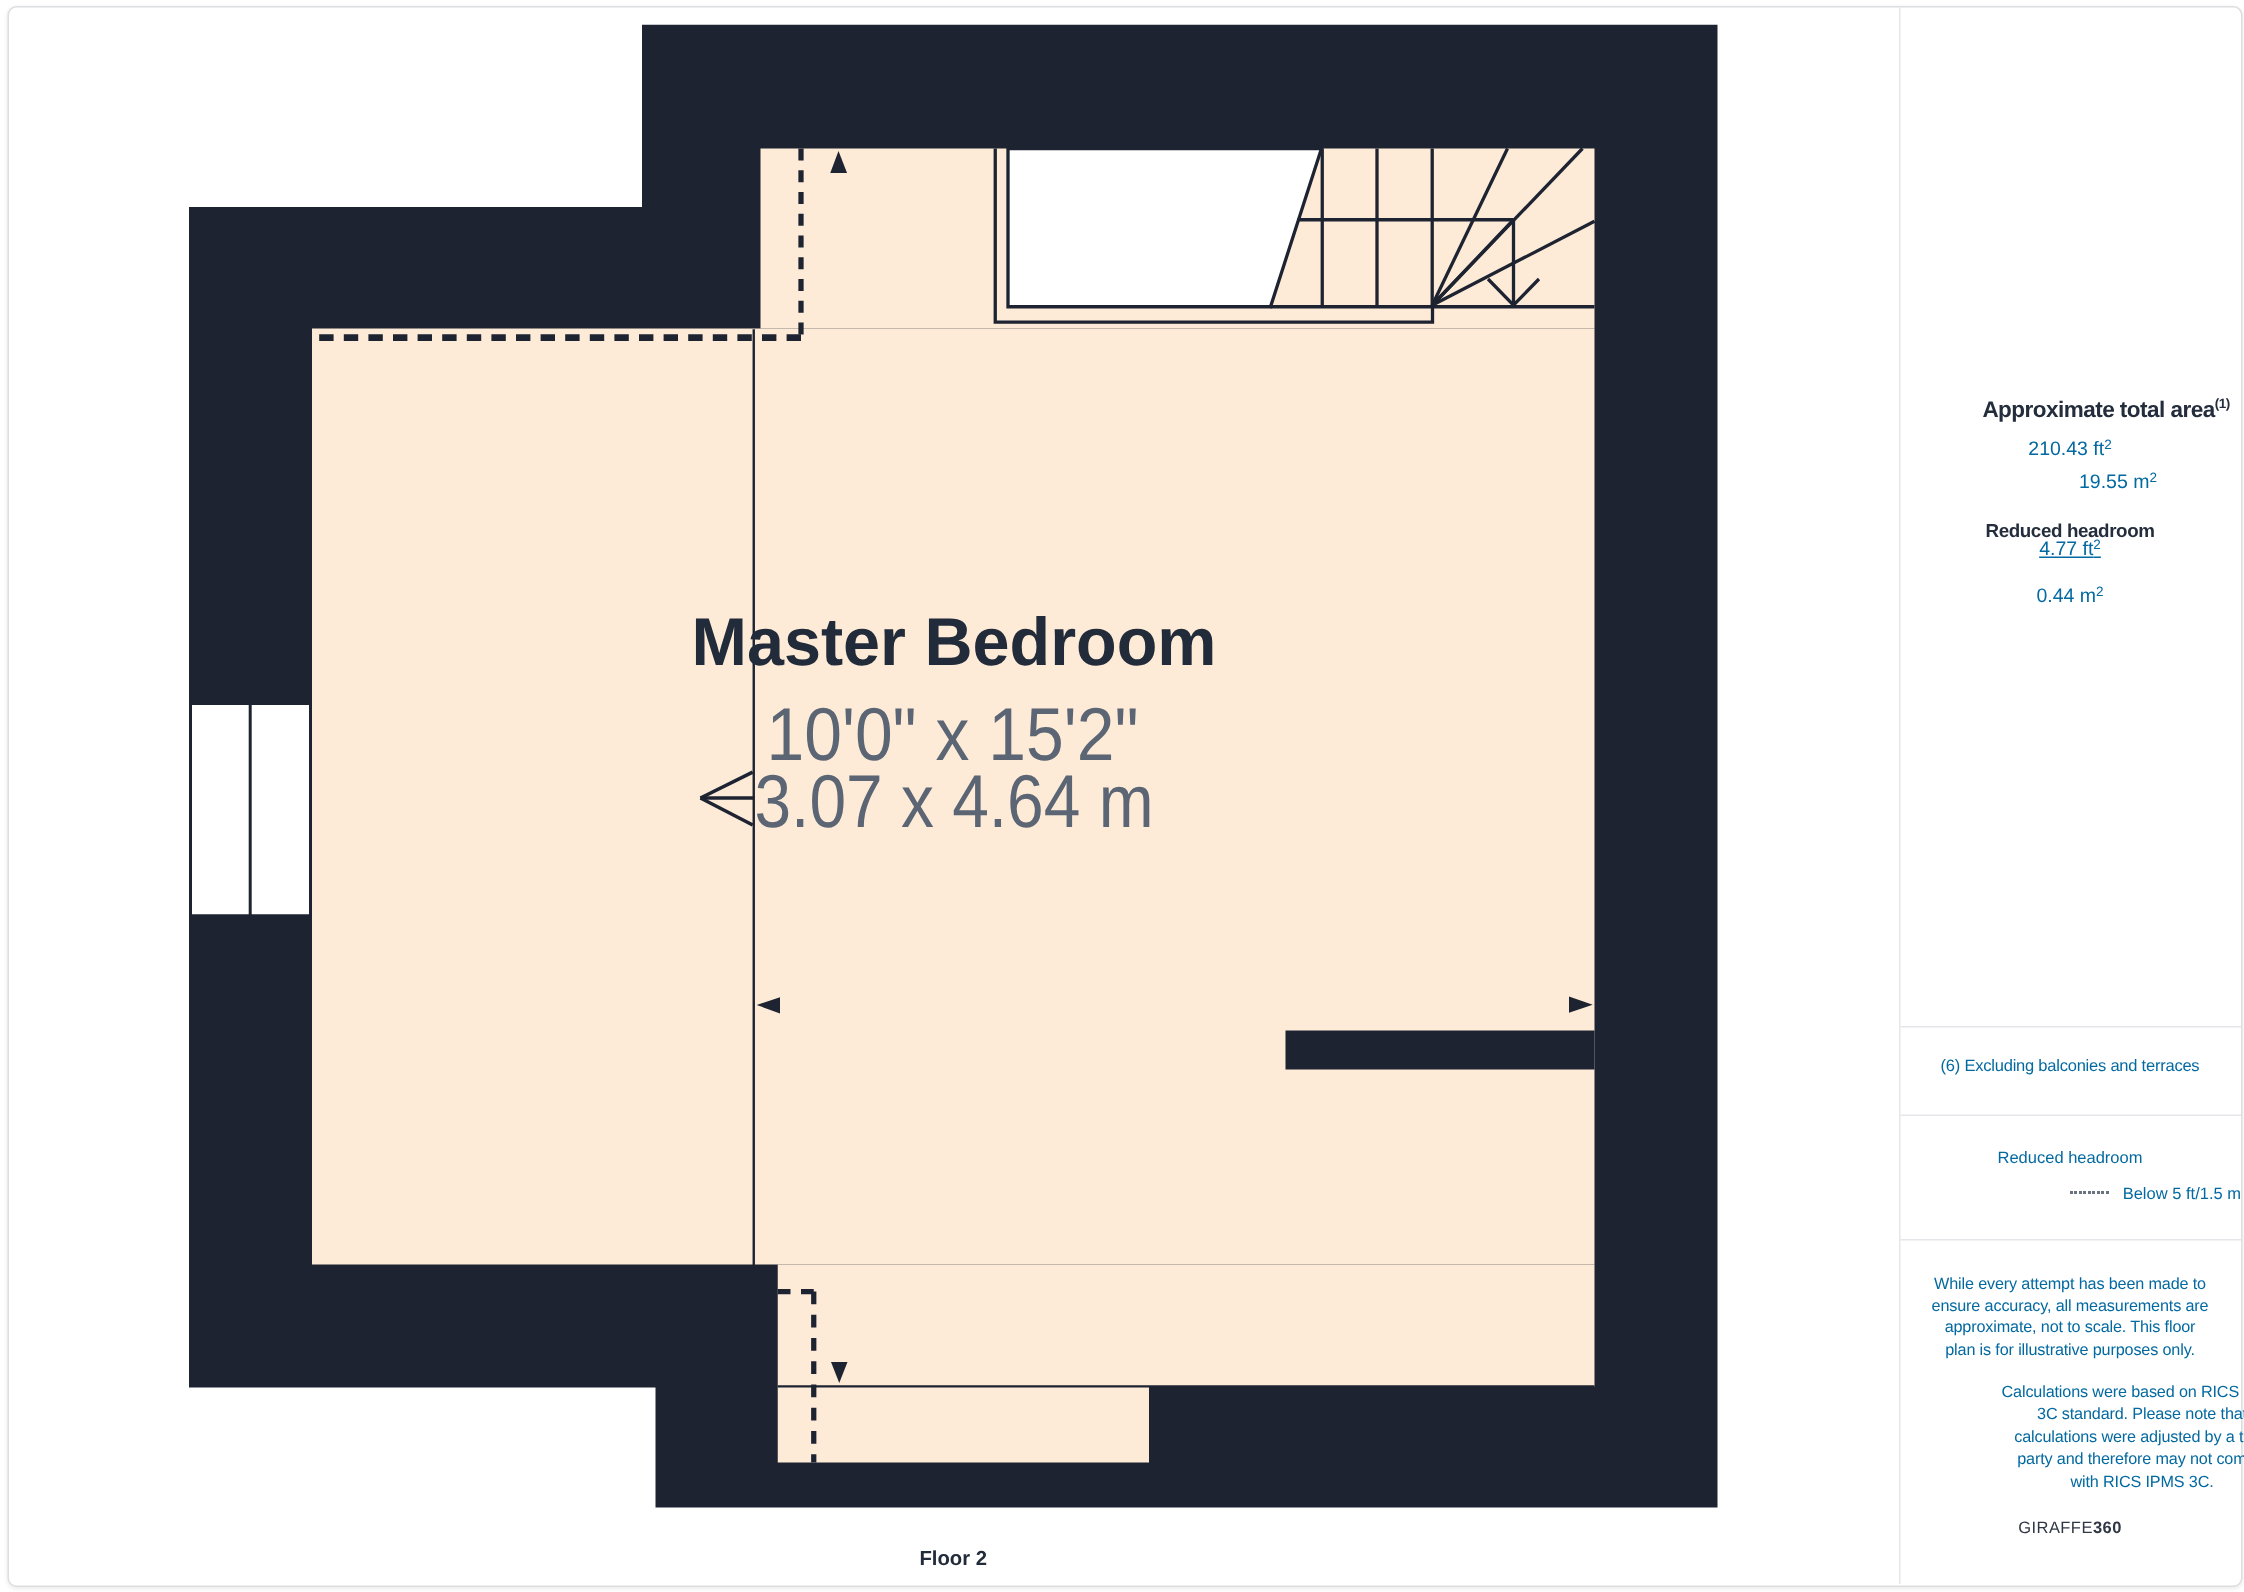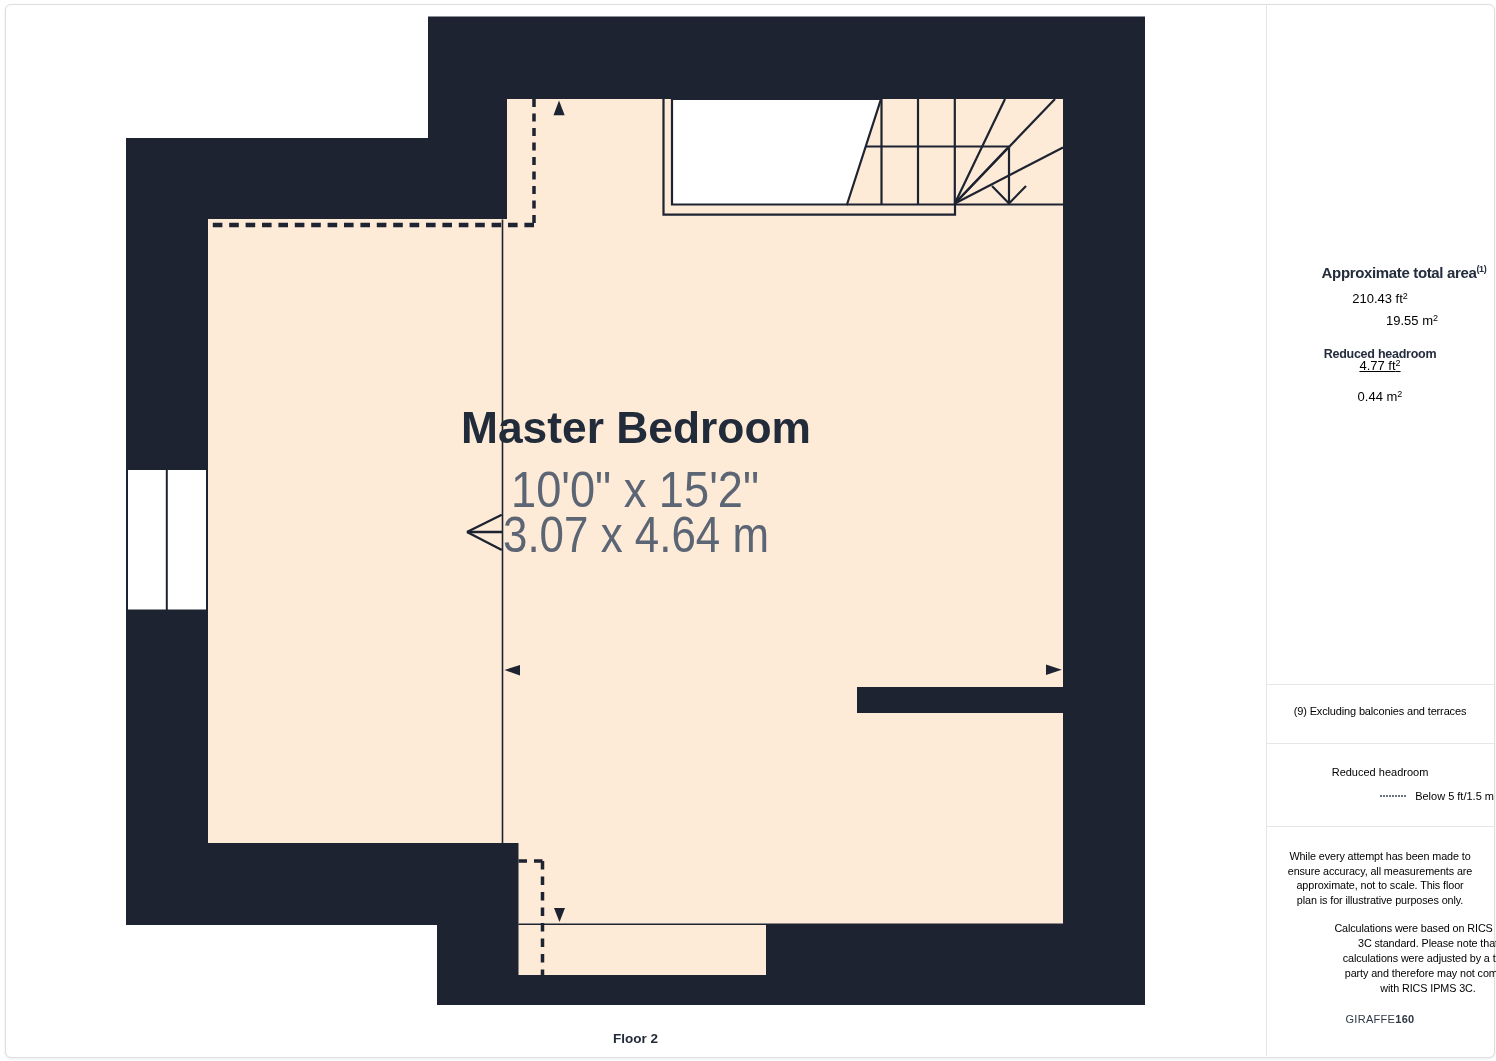--- a/index.html
+++ b/index.html
@@ -1,18 +1,18 @@
 <!DOCTYPE html>
 <html><head>
 <meta charset="utf-8">
 <style>
   html,body{margin:0;padding:0;background:#fff;}
   body{width:1496px;height:1061px;position:relative;font-family:"Liberation Sans",sans-serif;}
   .abs{position:absolute;}
-  .sidetxt{position:absolute;left:1266px;width:228px;text-align:center;color:#000000;}
+  .sidetxt{position:absolute;left:1266px;width:228px;text-align:center;color:#0369a1;}
 </style>
 </head>
 <body>
 
 <div class="abs" style="left:5px;top:4px;width:1488px;height:1052px;border:1px solid #dcdee0;border-radius:6px;box-shadow:0 1px 3px rgba(0,0,0,0.08);background:#fff;"></div>
 
 <svg class="abs" style="left:0;top:0;" width="1266" height="1061" viewBox="0 0 1266 1061">
 
   <polygon points="428,16.5 1145,16.5 1145,1005 437,1005 437,925 126,925 126,138 428,138" fill="#1d2330"></polygon>
 
@@ -106,23 +106,23 @@
 <div class="sidetxt" style="top:290.5px;font-size:13px;">210.43 ft<span style="font-size:9px;vertical-align:4px;">2</span></div>
 
 <div class="sidetxt" style="top:312.5px;font-size:13px;margin-left:32px;">19.55 m<span style="font-size:9px;vertical-align:4px;">2</span></div>
 
 <div class="sidetxt" style="top:347px;font-size:12.5px;letter-spacing:-0.25px;font-weight:bold;color:#242d3c;">Reduced headroom</div>
 
 <div class="sidetxt" style="top:358px;font-size:13px;text-decoration:underline;">4.77 ft<span style="font-size:9px;vertical-align:4px;">2</span></div>
 
 <div class="sidetxt" style="top:388.5px;font-size:13px;">0.44 m<span style="font-size:9px;vertical-align:4px;">2</span></div>
 
-<div class="sidetxt" style="top:705px;font-size:11px;letter-spacing:-0.15px;">(9) Excluding balconies and terraces</div>
+<div class="sidetxt" style="top:705px;font-size:11px;letter-spacing:-0.15px;">(6) Excluding balconies and terraces</div>
 
 <div class="sidetxt" style="top:766px;font-size:11px;">Reduced headroom</div>
 
 <div class="sidetxt" style="top:790px;font-size:11px;text-align:right;"><span style="display:inline-block;width:26px;height:2px;margin-right:9px;vertical-align:3px;background:repeating-linear-gradient(90deg,#6b7280 0 1.8px,transparent 1.8px 3px);"></span>Below 5 ft/1.5 m</div>
 
 <div class="sidetxt" style="top:849px;font-size:10.8px;letter-spacing:-0.1px;line-height:14.6px;">While every attempt has been made to<br>ensure accuracy, all measurements are<br>approximate, not to scale. This floor<br>plan is for illustrative purposes only.</div>
 
 <div class="sidetxt" style="top:921px;font-size:10.8px;letter-spacing:-0.1px;line-height:15px;padding-left:48px;">Calculations were based on RICS IPMS<br>3C standard. Please note that<br>calculations were adjusted by a third<br>party and therefore may not comply<br>with RICS IPMS 3C.</div>
 
-<div class="sidetxt" style="top:1012.5px;font-size:11px;color:#2f3745;letter-spacing:0.3px;">GIRAFFE<b>160</b></div>
+<div class="sidetxt" style="top:1012.5px;font-size:11px;color:#2f3745;letter-spacing:0.3px;">GIRAFFE<b>360</b></div>
 
 </body></html>

